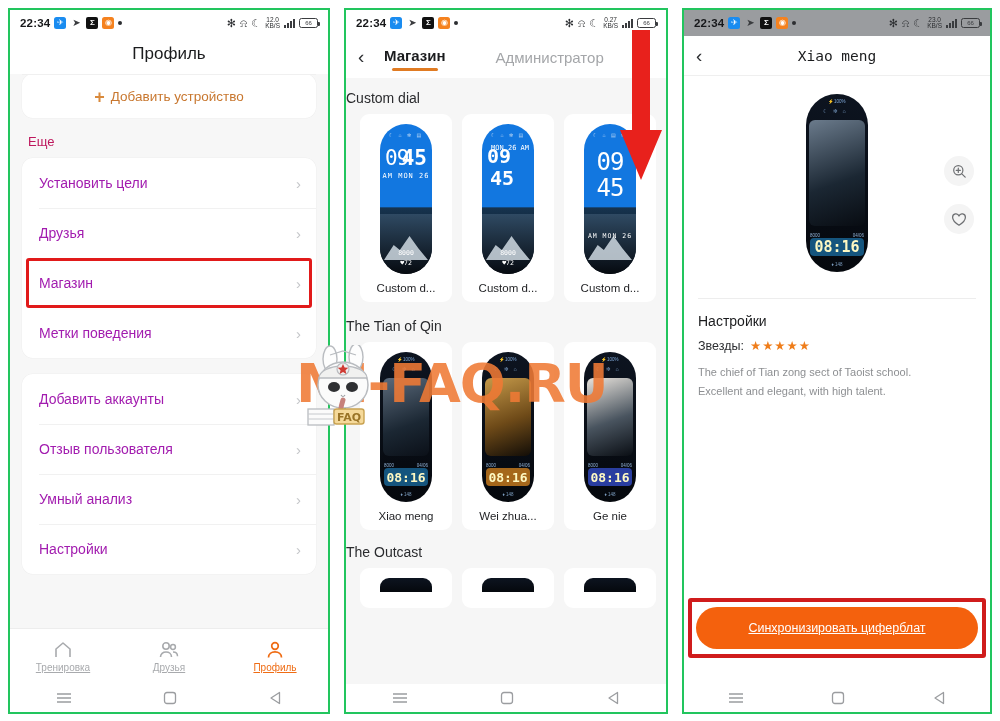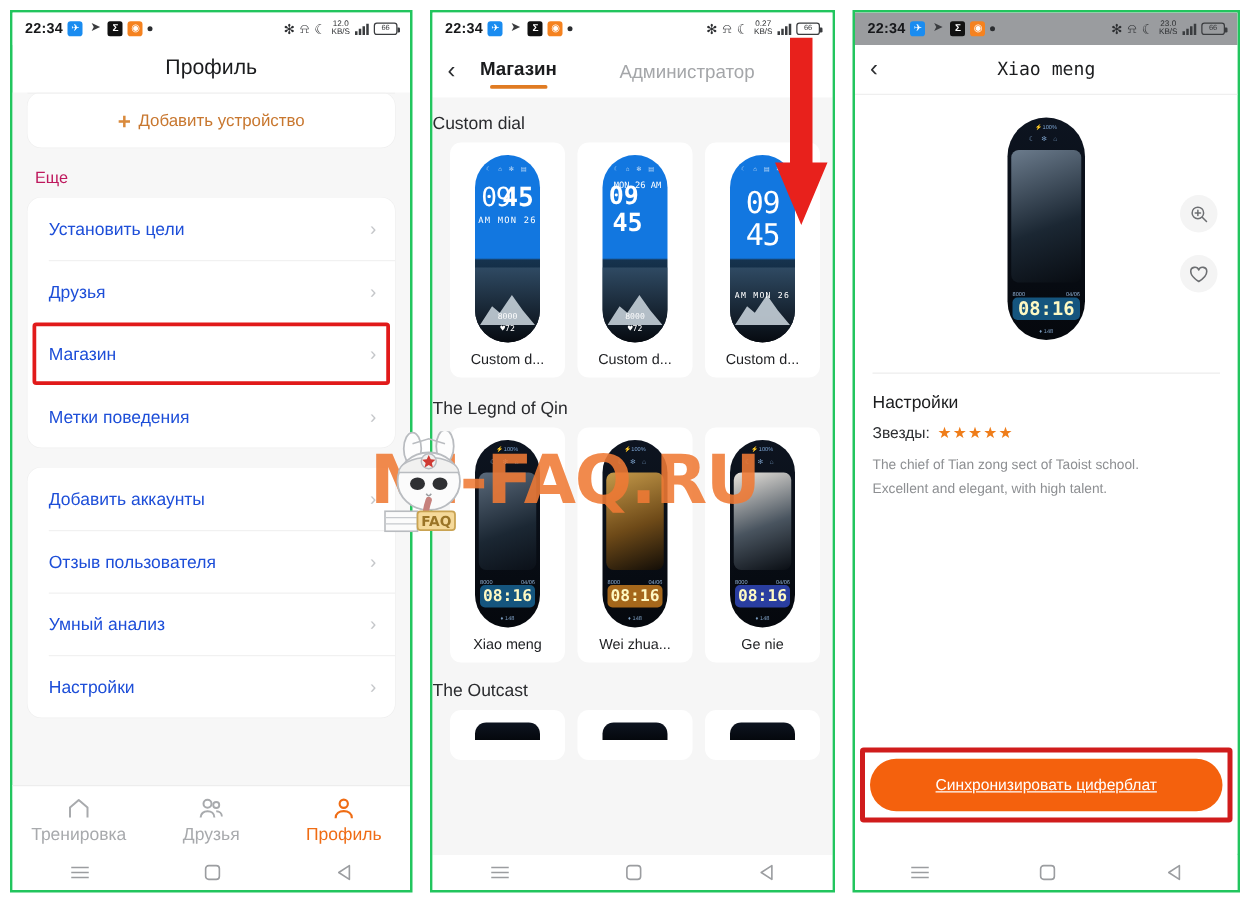--- a/index.html
+++ b/index.html
@@ -70,36 +70,36 @@
   .add-plus { font-size: 18px; font-weight: 600; color: #d98a3c; line-height: 1; }
   .sec-label { font-size: 13px; color: #be185d; padding: 16px 0 9px 18px; }
   .row {
     height: 50px; display: flex; align-items: center;
     padding: 0 15px 0 17px; position: relative;
   }
   .row + .row::before {
     content: ""; position: absolute; left: 17px; right: 0; top: 0;
     height: 1px; background: #f1f1f1;
   }
-  .row-label { flex: 1; font-size: 14px; color: #1d4ed8; }
+  .row-label { flex: 1; font-size: 14px; color: #a21caf; }
   .chev { color: #c4c6c9; font-size: 15px; font-weight: 300; }
   .hl-wrap { position: relative; }
   .hl-box {
     position: absolute; left: 4px; right: 4px; top: 0; bottom: 0;
     border: 3px solid #e11a1a; border-radius: 3px; pointer-events: none;
   }
 
   
   .tabbar {
     position: absolute; left: 0; right: 0; bottom: 28px; height: 56px;
     background: #fff; border-top: 1px solid #ededed;
     display: flex; align-items: center;
   }
   .tab { flex: 1; text-align: center; color: #a8aaad; }
-  .tab .tlabel { font-size: 14px; margin-top: 3px; display: block; }
+  .tab .tlabel { font-size: 10px; margin-top: 3px; display: block; text-decoration: underline; }
   .tab.active { color: #ef6c14; }
   .tab svg { display: block; margin: 0 auto; }
 
   .navbar {
     position: absolute; left: 0; right: 0; bottom: 0; height: 28px;
     background: #fff; display: flex; align-items: center; justify-content: space-around;
     color: #9b9da0;
   }
   .navbar svg { display: block; }
 
@@ -396,21 +396,21 @@
             <div class="bigtime t-h">09</div>
             <div class="bigtime t-m">45</div>
             <div class="mt"></div>
             <div class="bigtime t-d">AM  MON 26</div>
           </div>
           <div class="face-name">Custom d...</div>
         </div>
 
       </div>
 
-      <div class="grp-title" style="padding-top:16px">The Legnd of Qin</div>
+      <div class="grp-title" style="padding-top:16px">The Tian of Qin</div>
       <div class="face-strip">
         <div class="face-card">
           <div class="band dark">
             <div class="topbar">⚡<span>100%</span></div>
             <div class="ticons2">☾✻⌂</div>
             <div class="fig" style="background:linear-gradient(160deg,#5b6a7b,#1b2733 60%,#0b1018)"></div>
             <div class="meta">
               <span>8000</span>
               <span>04/06</span>
             </div>

